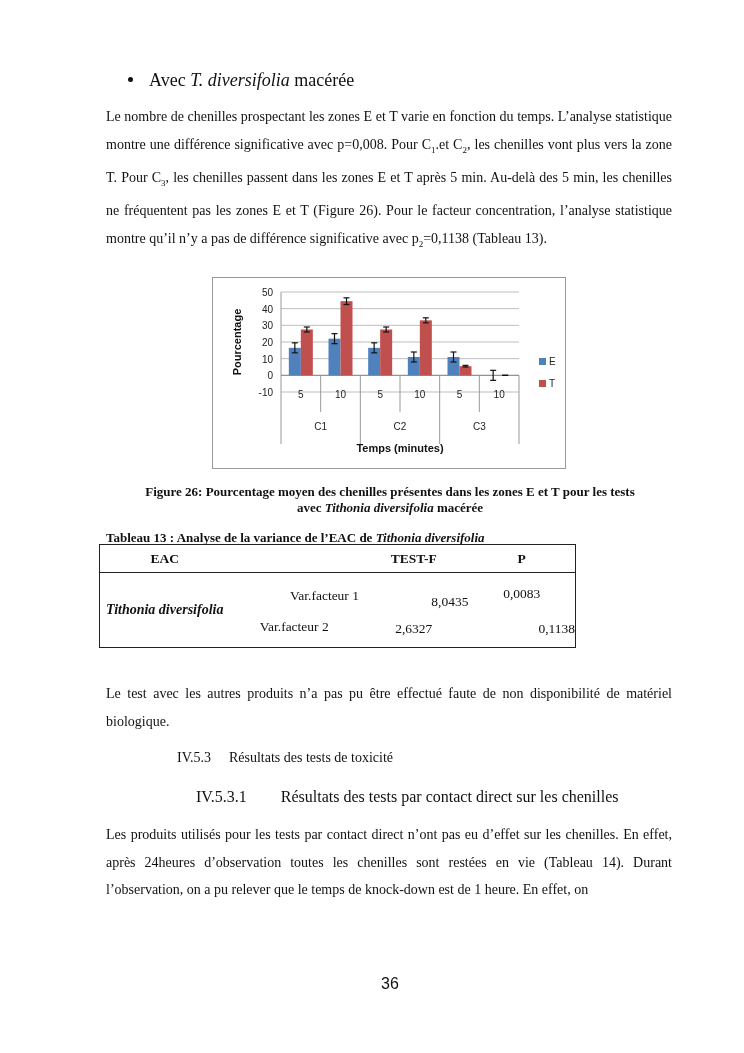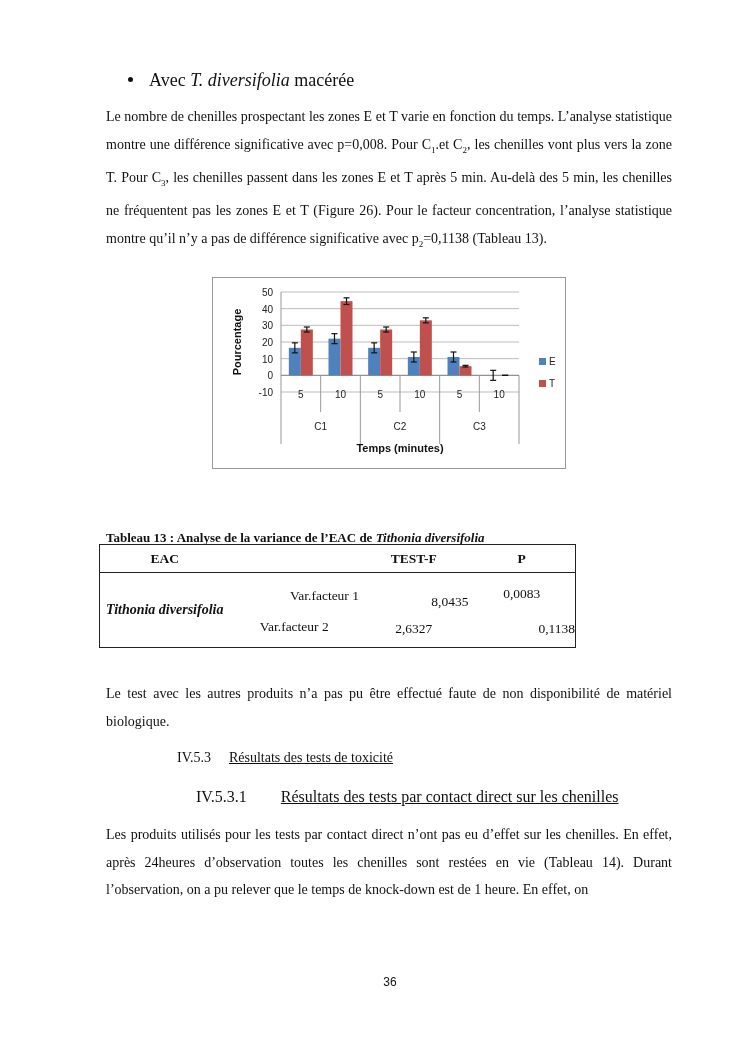--- a/index.html
+++ b/index.html
@@ -13,23 +13,23 @@
   #chartbox { left:212px; top:277px; width:354px; height:192px; border:1px solid #999; box-sizing:border-box; background:#fff; }
   .caption { left:110px; top:484px; width:560px; font-size:13px; font-weight:bold; text-align:center; line-height:16px; }
   .tabtitle { left:106px; top:530px; font-size:13px; font-weight:bold; }
   table.anova { position:absolute; left:99px; top:544px; width:477px; border-collapse:collapse; font-size:13.5px;border-radius:22px; }
   table.anova th { font-weight:bold; padding:0; height:27px; border-bottom:1px solid #222; }
   table.anova td { padding:0; height:25px; }
   table.anova { border:1px solid #222; }
   #para2 { left:106px; top:680px; width:566px; }
   .h1 { left:177px; top:750px; font-size:14px; }
   .h2 { left:196px; top:788px; font-size:16px; }
-  .u { text-decoration:underline; }
+  .u { }
   #para3 { left:106px; top:821px; width:566px; }
-  .pagenum { left:360px; top:975px; width:60px; text-align:center; font-family:"Liberation Sans", sans-serif; font-size:12px; }
+  .pagenum { left:360px; top:975px; width:60px; text-align:center; font-family:"Liberation Sans", sans-serif; font-size:16px; }
   sub { font-size:9px; }
   svg text { font-family:"Liberation Sans", sans-serif; }
 </style>
 </head>
 <body>
 
 <div class="abs bullet">
   <span class="dot"></span><span>Avec </span><i>T. diversifolia</i><span> macérée</span>
 </div>
 
@@ -117,20 +117,22 @@
       <text x="0" y="0" font-size="11" font-weight="bold" text-anchor="middle" fill="#111" transform="translate(28,64) rotate(-90)" font-family="Liberation Serif, serif">Pourcentage</text>
       <text x="187" y="174" font-size="11" font-weight="bold" text-anchor="middle" fill="#111">Temps (minutes)</text>
       <rect x="326" y="80" width="7" height="7" fill="#4F81BD"></rect>
       <text x="336" y="87" font-size="10" fill="#222">E</text>
       <rect x="326" y="102" width="7" height="7" fill="#C0504D"></rect>
       <text x="336" y="109" font-size="10" fill="#222">T</text>
     </svg>
 </div>
 
 <div class="abs caption">
+  <div>Figure 26: Pourcentage moyen des chenilles présentes dans les zones E et T pour les tests</div>
+  <div><span>avec </span><i>Tithonia diversifolia</i><span> macérée</span></div>
 </div>
 
 <div class="abs tabtitle"><span>Tableau 13 : Analyse de la variance de l’EAC de </span><i>Tithonia diversifolia</i></div>
 
 <table class="anova">
   <tbody>
       <tr>
     <th style="width:130px">EAC</th>
     <th style="width:130px"></th>
     <th style="width:110px">TEST-F</th>

